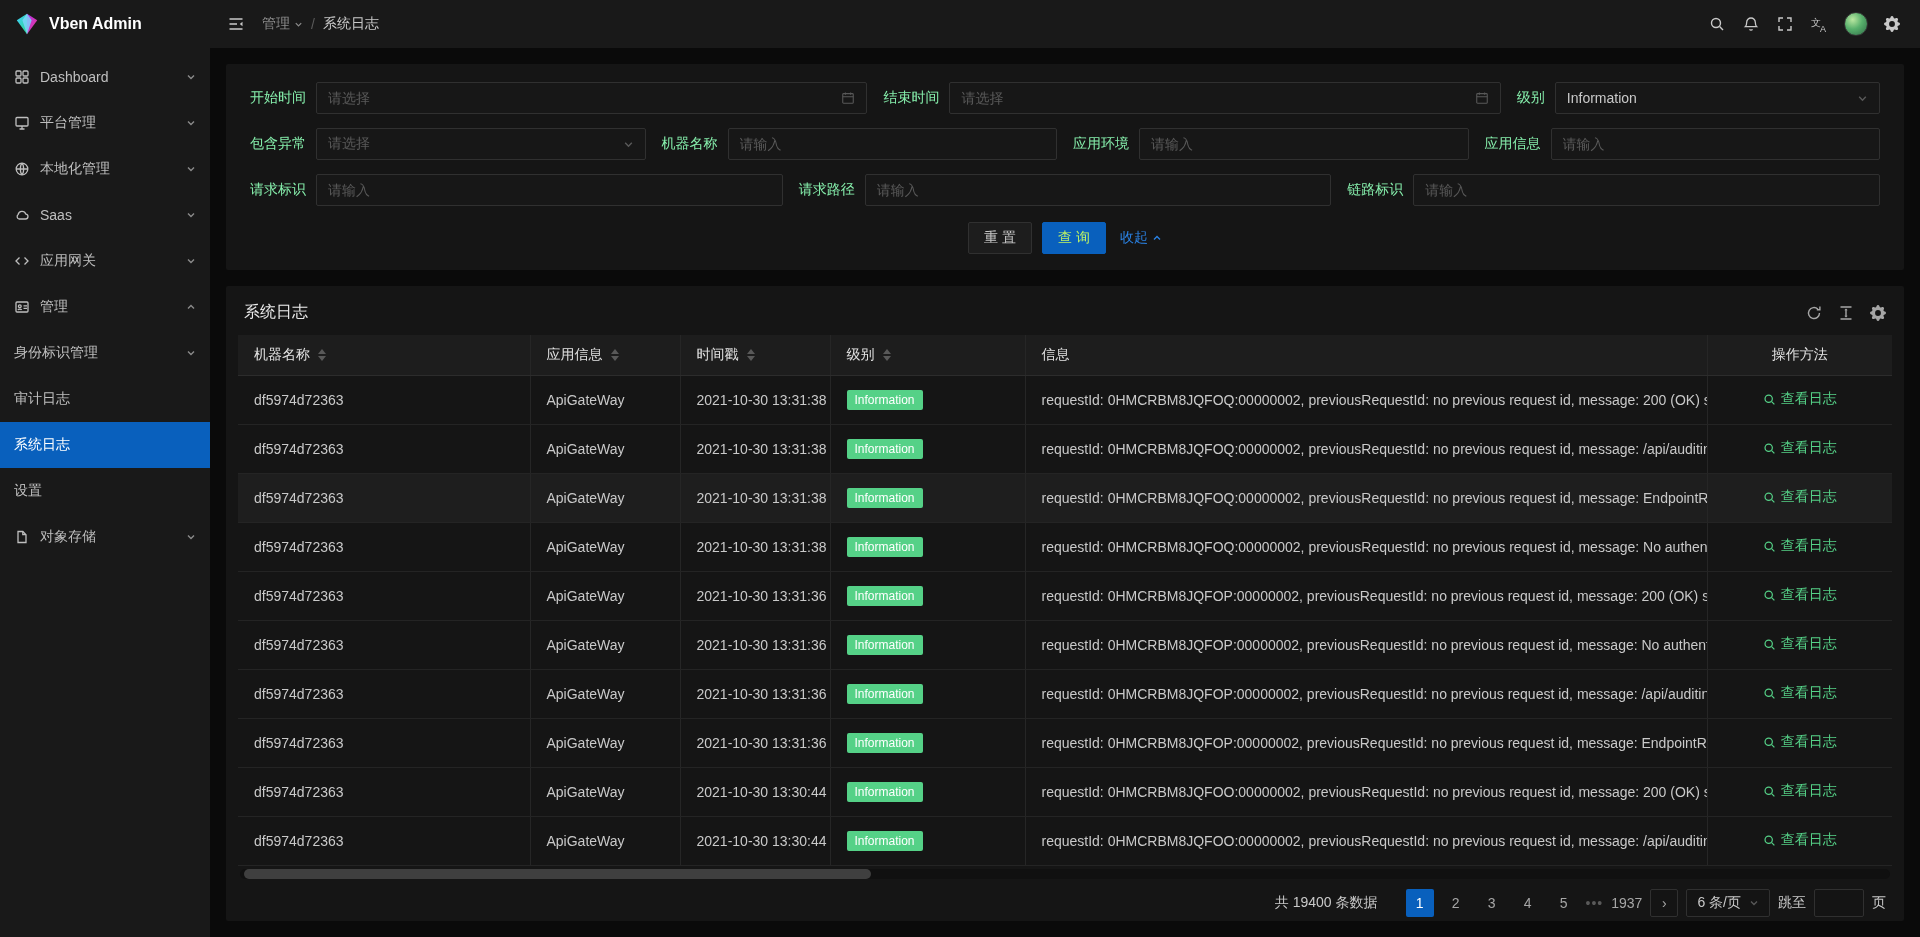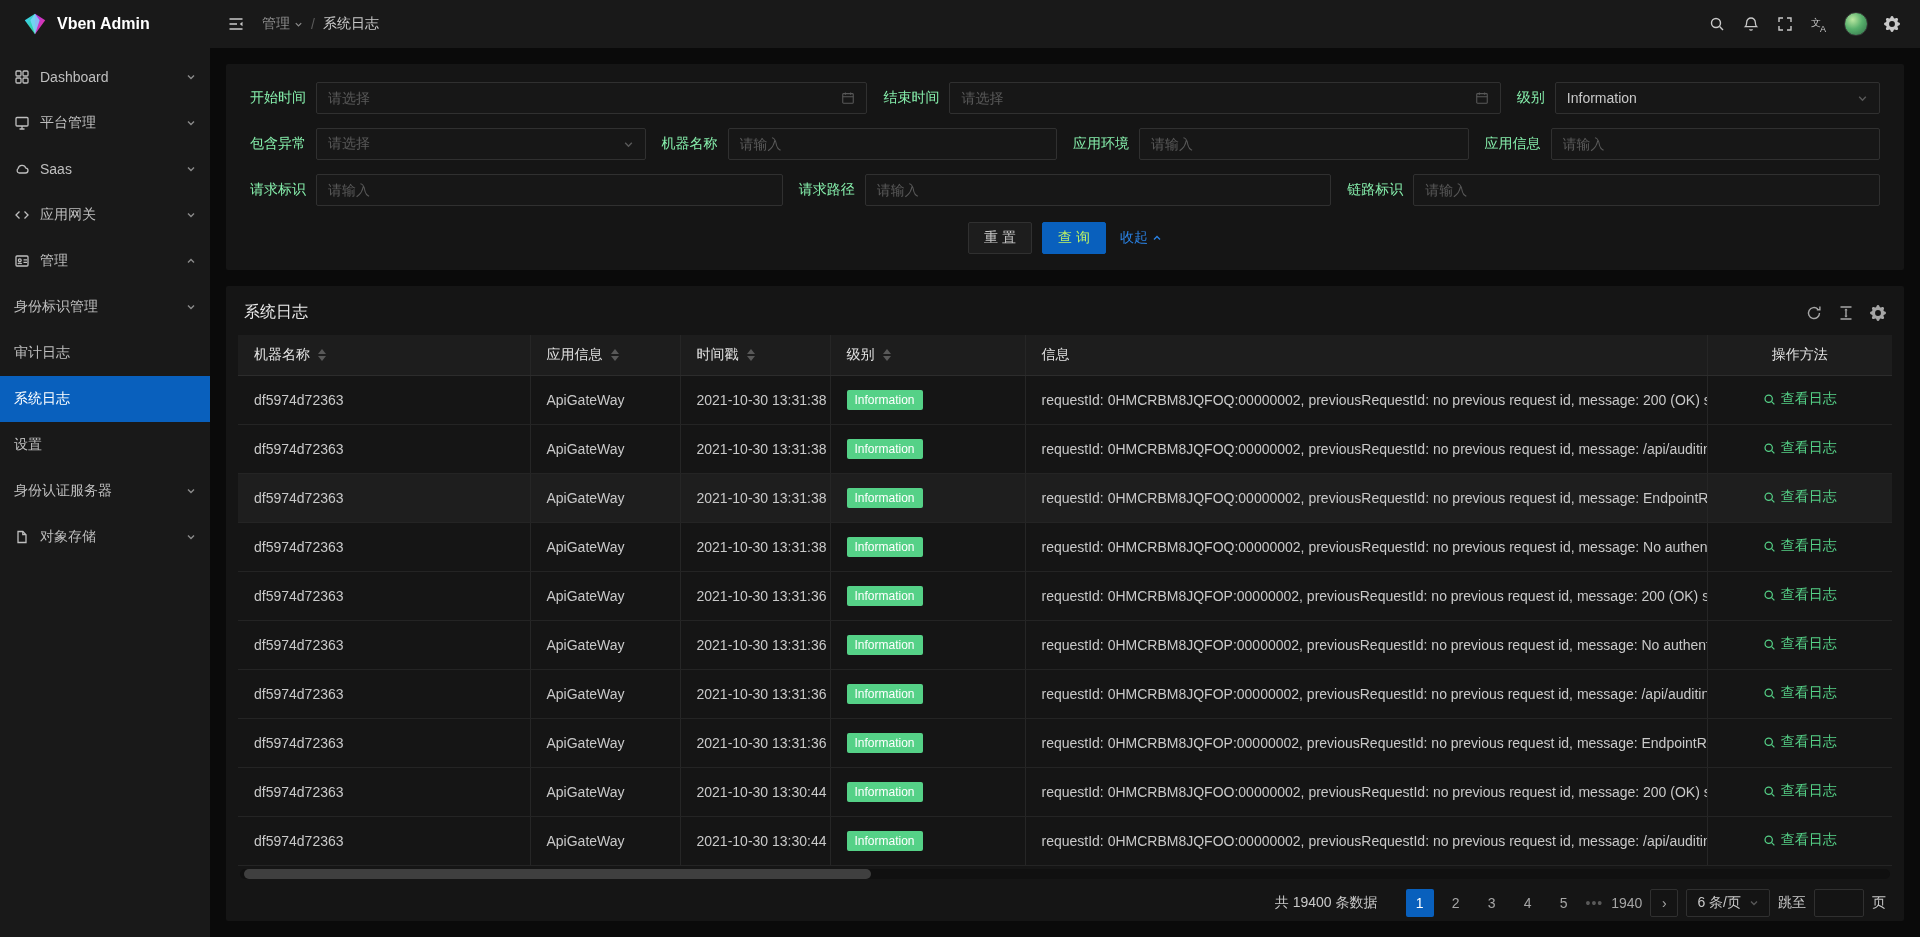--- a/index.html
+++ b/index.html
@@ -6,21 +6,21 @@
   html,body { width:1920px; height:937px; overflow:hidden; }
   body {
     background:#0a0a0a;
     font-family:"Liberation Sans","DejaVu Sans",sans-serif;
     font-size:14px; color:#c9c9c9;
   }
   .app { display:flex; width:100%; height:100%; }
 
   
   .sidebar { width:210px; flex-shrink:0; background:#191919; display:flex; flex-direction:column; }
-  .logo { height:48px; display:flex; align-items:center; gap:9px; padding:0 22px; cursor:pointer; }
+  .logo { height:48px; display:flex; align-items:center; gap:9px; padding:0 14px; cursor:pointer; }
   .logo-title { color:#fff; font-size:16px; font-weight:bold; white-space:nowrap; }
   .menu { padding-top:6px; }
   .menu-item { height:46px; display:flex; align-items:center; padding:0 14px; color:#bfbfbf; cursor:pointer; }
   .menu-item .mi-icon { width:16px; height:16px; margin-right:10px; display:inline-flex; color:#bfbfbf; }
   .menu-item .mi-label { flex:1; white-space:nowrap; overflow:hidden; }
   .chev { color:#8a8a8a; display:inline-flex; }
   .submenu .menu-item { height:46px; }
   .menu-item.active { background:#0960bd; color:#fff; }
   .menu-item.active .mi-label { color:#fff; }
 
@@ -162,20 +162,34 @@
         <span class="mi-label">平台管理</span>
         <span class="chev">
             <svg width="10" height="10" viewBox="0 0 10 10" fill="none" stroke="currentColor" stroke-width="1.4">
               <path d="M2 3.5l3 3 3-3"></path>
             </svg>
           </span>
       </div>
       <div class="menu-item">
         <span class="mi-icon">
             <svg width="16" height="16" viewBox="0 0 16 16" fill="none" stroke="currentColor" stroke-width="1.3">
+              <circle cx="8" cy="8" r="5.8"></circle>
+              <path d="M2.2 8h11.6M8 2.2c2.2 2 2.2 9.6 0 11.6M8 2.2c-2.2 2-2.2 9.6 0 11.6"></path>
+            </svg>
+          </span>
+        <span class="mi-label">本地化管理</span>
+        <span class="chev">
+            <svg width="10" height="10" viewBox="0 0 10 10" fill="none" stroke="currentColor" stroke-width="1.4">
+              <path d="M2 3.5l3 3 3-3"></path>
+            </svg>
+          </span>
+      </div>
+      <div class="menu-item">
+        <span class="mi-icon">
+            <svg width="16" height="16" viewBox="0 0 16 16" fill="none" stroke="currentColor" stroke-width="1.3">
               <path d="M5 12h6.5a2.5 2.5 0 0 0 .3-4.98A4 4 0 0 0 4.1 7.5 2.6 2.6 0 0 0 5 12z"></path>
             </svg>
           </span>
         <span class="mi-label">Saas</span>
         <span class="chev">
             <svg width="10" height="10" viewBox="0 0 10 10" fill="none" stroke="currentColor" stroke-width="1.4">
               <path d="M2 3.5l3 3 3-3"></path>
             </svg>
           </span>
       </div>
@@ -218,28 +232,20 @@
             </span>
         </div>
         <div class="menu-item">
           <span class="mi-label">审计日志</span>
         </div>
         <div class="menu-item active">
           <span class="mi-label">系统日志</span>
         </div>
         <div class="menu-item">
           <span class="mi-label">设置</span>
-        </div>
-        <div class="menu-item">
-          <span class="mi-label">身份认证服务器</span>
-          <span class="chev">
-              <svg width="10" height="10" viewBox="0 0 10 10" fill="none" stroke="currentColor" stroke-width="1.4">
-                <path d="M2 3.5l3 3 3-3"></path>
-              </svg>
-            </span>
         </div>
       </div>
 
       <div class="menu-item">
         <span class="mi-icon">
             <svg width="16" height="16" viewBox="0 0 16 16" fill="none" stroke="currentColor" stroke-width="1.3">
               <path d="M4 2.5h4.8L12 5.7v7.8H4z"></path>
               <path d="M8.8 2.5v3.2H12"></path>
             </svg>
           </span>
@@ -649,21 +655,21 @@
         </div>
 
         <div class="pager">
           <span class="pg-total">共 19400 条数据</span>
           <span class="pg-item current">1</span>
           <span class="pg-item">2</span>
           <span class="pg-item">3</span>
           <span class="pg-item">4</span>
           <span class="pg-item">5</span>
           <span class="pg-ellipsis">•••</span>
-          <span class="pg-item">1940</span>
+          <span class="pg-item">1937</span>
           <span class="pg-next">›</span>
           <span class="pg-size">
             <span>6 条/页</span>
             <span class="ctl-icon">
                 <svg width="10" height="10" viewBox="0 0 10 10" fill="none" stroke="currentColor" stroke-width="1.3">
                   <path d="M2 3.5l3 3 3-3"></path>
                 </svg>
               </span>
           </span>
           <span class="pg-jump">

